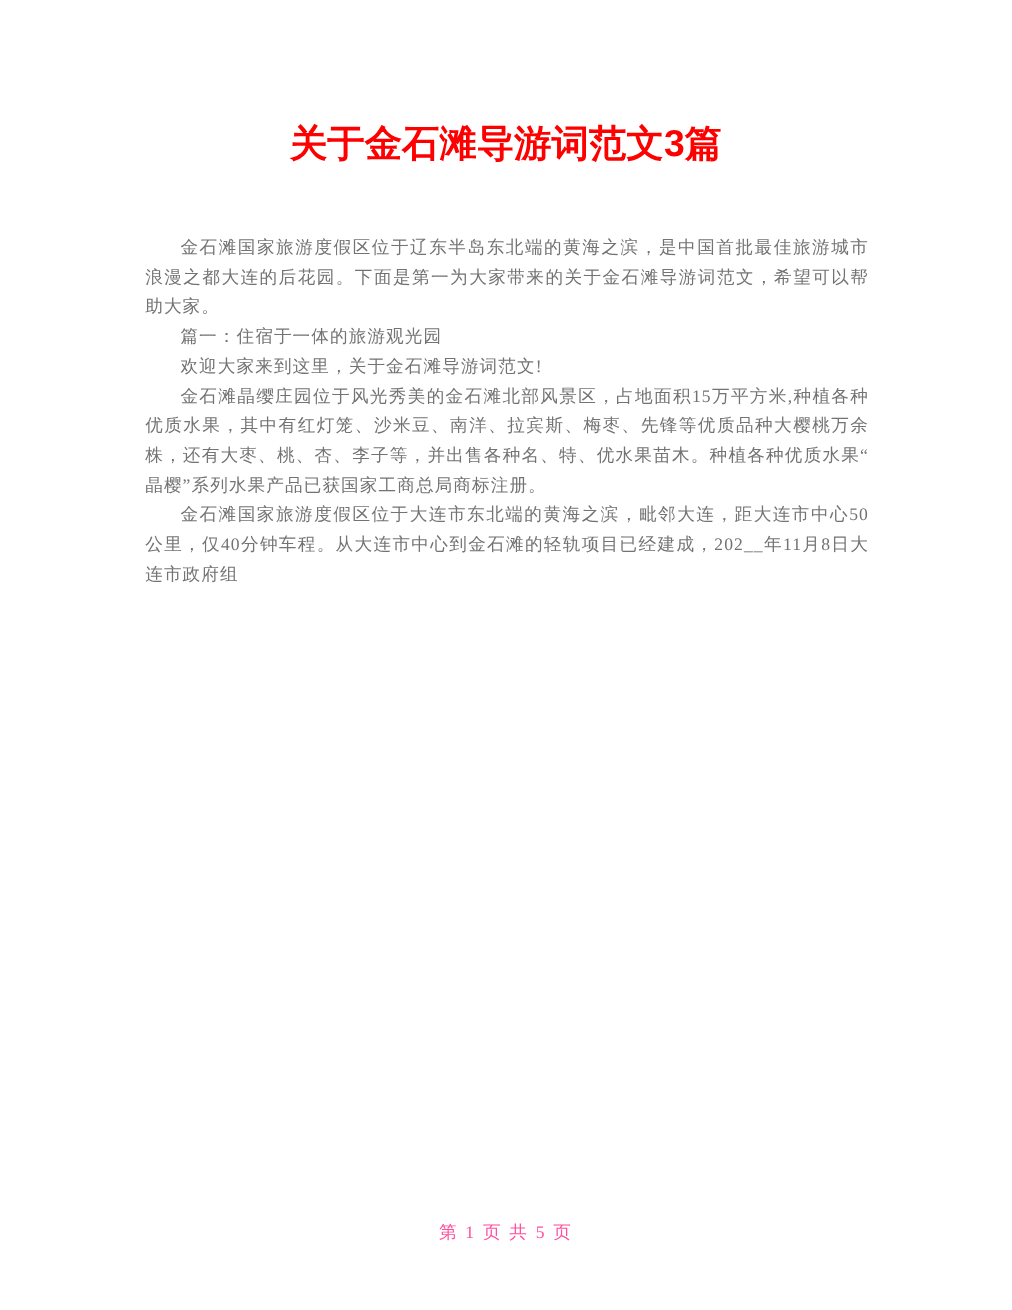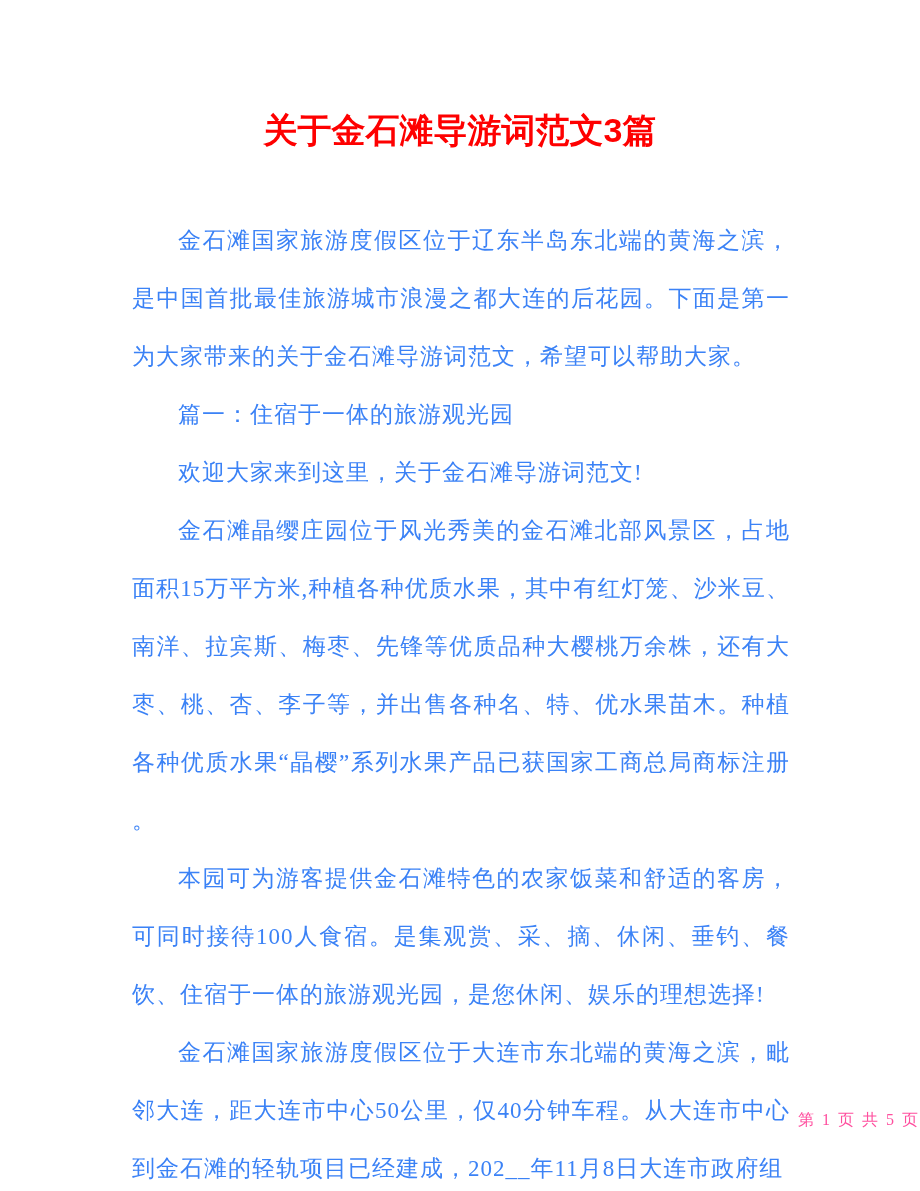--- a/index.html
+++ b/index.html
@@ -34,45 +34,44 @@
     left: 132px;
     width: 658px;
   }
   .para {
     margin: 0;
     padding: 0;
     text-indent: 2em;
     text-align: justify;
     line-break: anywhere;
     word-break: break-all;
-    font-size: 23px;
+    font-size: 16px;
     letter-spacing: 1px;
-    line-height: 58px;
-    color: #3b82f6;
+    line-height: 27px;
+    color: #737373;
   }
   .footer {
     position: absolute;
     top: 1110px;
     left: 0;
     width: 100%;
-    text-align: right;
+    text-align: center;
     font-size: 16px;
     letter-spacing: 2px;
     color: #ff4e9e;
   }
 </style>
 </head>
 <body>
 
 <div class="page" style="background: rgb(255, 255, 255);">
   <h1 class="doc-title" style="color: rgb(254, 0, 0);">关于金石滩导游词范文3篇</h1>
 
   <div class="doc-body">
     <p class="para">金石滩国家旅游度假区位于辽东半岛东北端的黄海之滨，是中国首批最佳旅游城市浪漫之都大连的后花园。下面是第一为大家带来的关于金石滩导游词范文，希望可以帮助大家。</p>
     <p class="para">篇一：住宿于一体的旅游观光园</p>
     <p class="para">欢迎大家来到这里，关于金石滩导游词范文!</p>
     <p class="para">金石滩晶缨庄园位于风光秀美的金石滩北部风景区，占地面积15万平方米,种植各种优质水果，其中有红灯笼、沙米豆、南洋、拉宾斯、梅枣、先锋等优质品种大樱桃万余株，还有大枣、桃、杏、李子等，并出售各种名、特、优水果苗木。种植各种优质水果“晶樱”系列水果产品已获国家工商总局商标注册。</p>
-    <p class="para">本园可为游客提供金石滩特色的农家饭菜和舒适的客房，可同时接待100人食宿。是集观赏、采、摘、休闲、垂钓、餐饮、住宿于一体的旅游观光园，是您休闲、娱乐的理想选择!</p>
     <p class="para">金石滩国家旅游度假区位于大连市东北端的黄海之滨，毗邻大连，距大连市中心50公里，仅40分钟车程。从大连市中心到金石滩的轻轨项目已经建成，202__年11月8日大连市政府组</p>
   </div>
 
   <div class="footer" style="color: rgb(255, 78, 158);">第 1 页 共 5 页</div>
 </div>
 
 </body></html>

